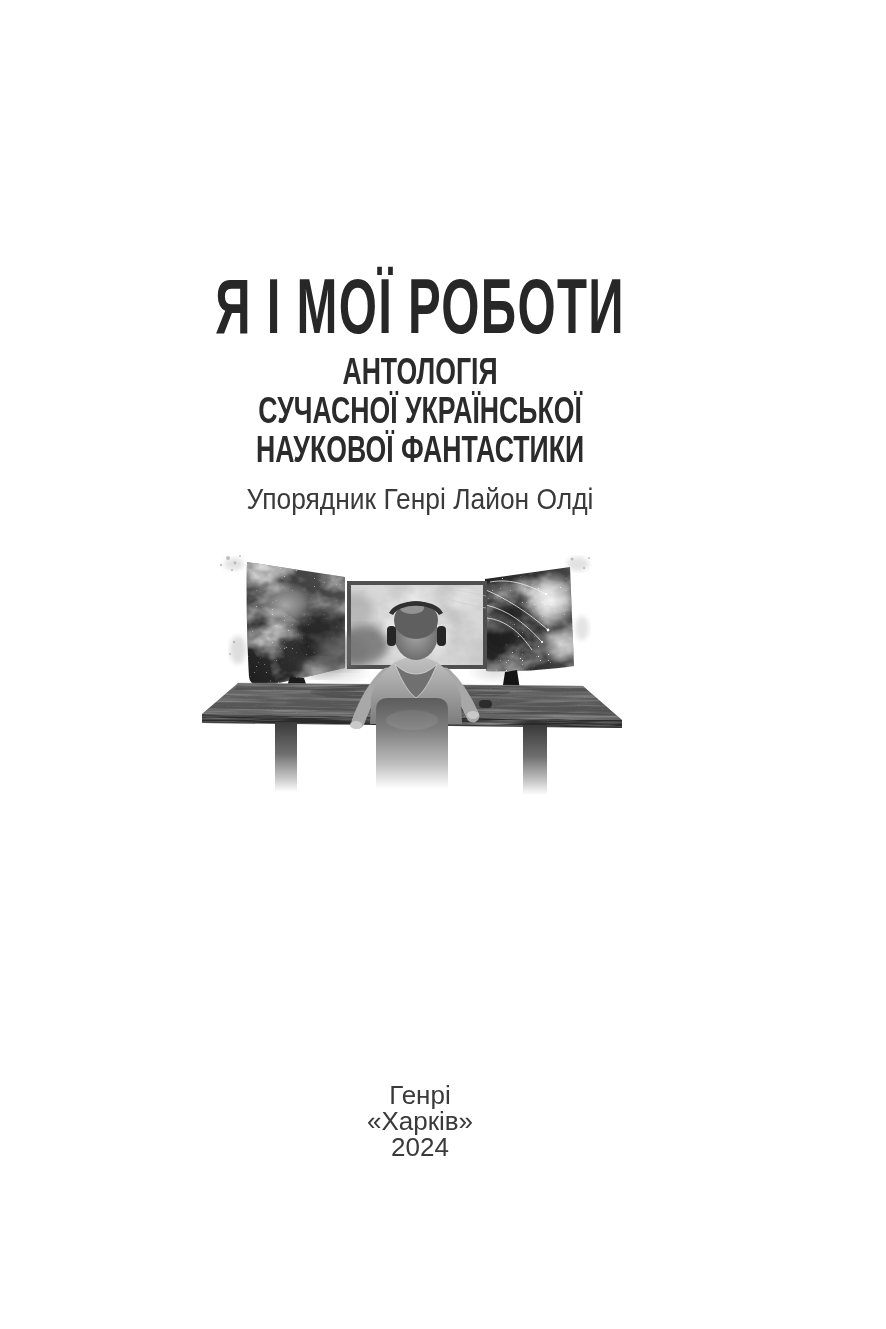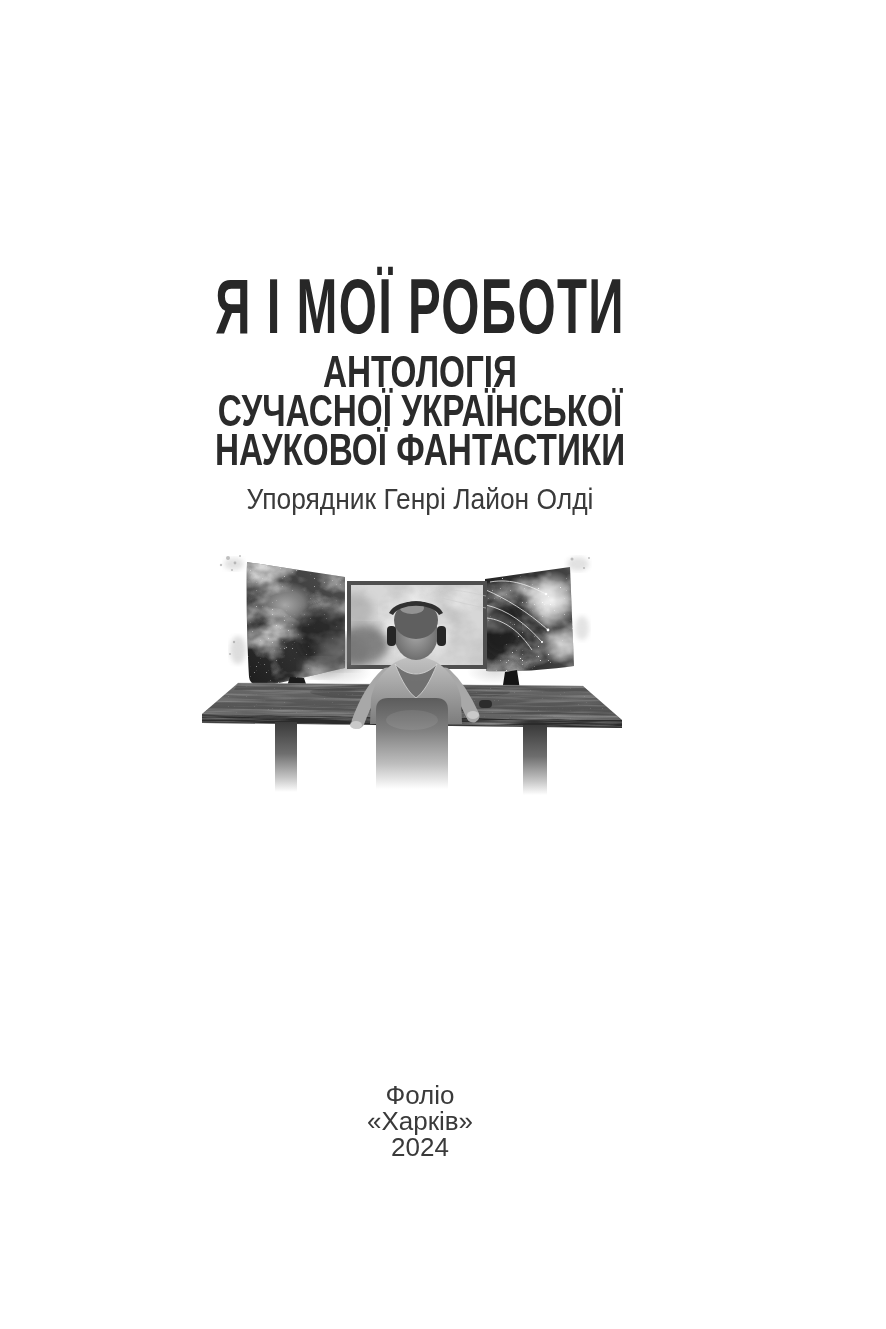--- a/index.html
+++ b/index.html
@@ -11,21 +11,21 @@
     color:#2b2b2b;
   }
   .center-col { position:absolute; left:0; width:840px; text-align:center; }
 
   h1.book-title {
     top:269px; margin:0; font-weight:700;
     font-size:78px; line-height:72px; letter-spacing:2px;
     color:#272727; transform:scaleX(0.63);
     white-space:nowrap;
   }
-  .subtitle { top:351px; font-weight:700; font-size:45px; line-height:39px; color:#2b2b2b; }
+  .subtitle { top:351px; font-weight:700; font-size:36px; line-height:39px; color:#2b2b2b; }
   .subtitle .line { transform:scaleX(0.74); white-space:nowrap; }
 
   .compiler {
     top:482px; font-size:30px; line-height:32px; color:#3a3a3a;
     transform:scaleX(0.88); white-space:nowrap;
   }
 
   figure.illustration {
     position:absolute; left:190px; top:549px; width:450px; height:258px; margin:0; padding:0;
   }
@@ -252,18 +252,18 @@
       </g>
 
       <g>
         <path d="M186,239 L186,160 Q186,148 198,148 L246,148 Q258,148 258,160 L258,239 Z" fill="url(#gChair)"></path>
         <ellipse cx="222" cy="170" rx="26" ry="10" fill="#ffffff" opacity="0.08"></ellipse>
       </g>
     </svg>
   </figure>
 
   <div class="center-col imprint">
-    <div>Фоліо</div>
+    <div>Генрі</div>
     <div>«Харків»</div>
     <div>2024</div>
   </div>
 
 </div>
 
 </body></html>

